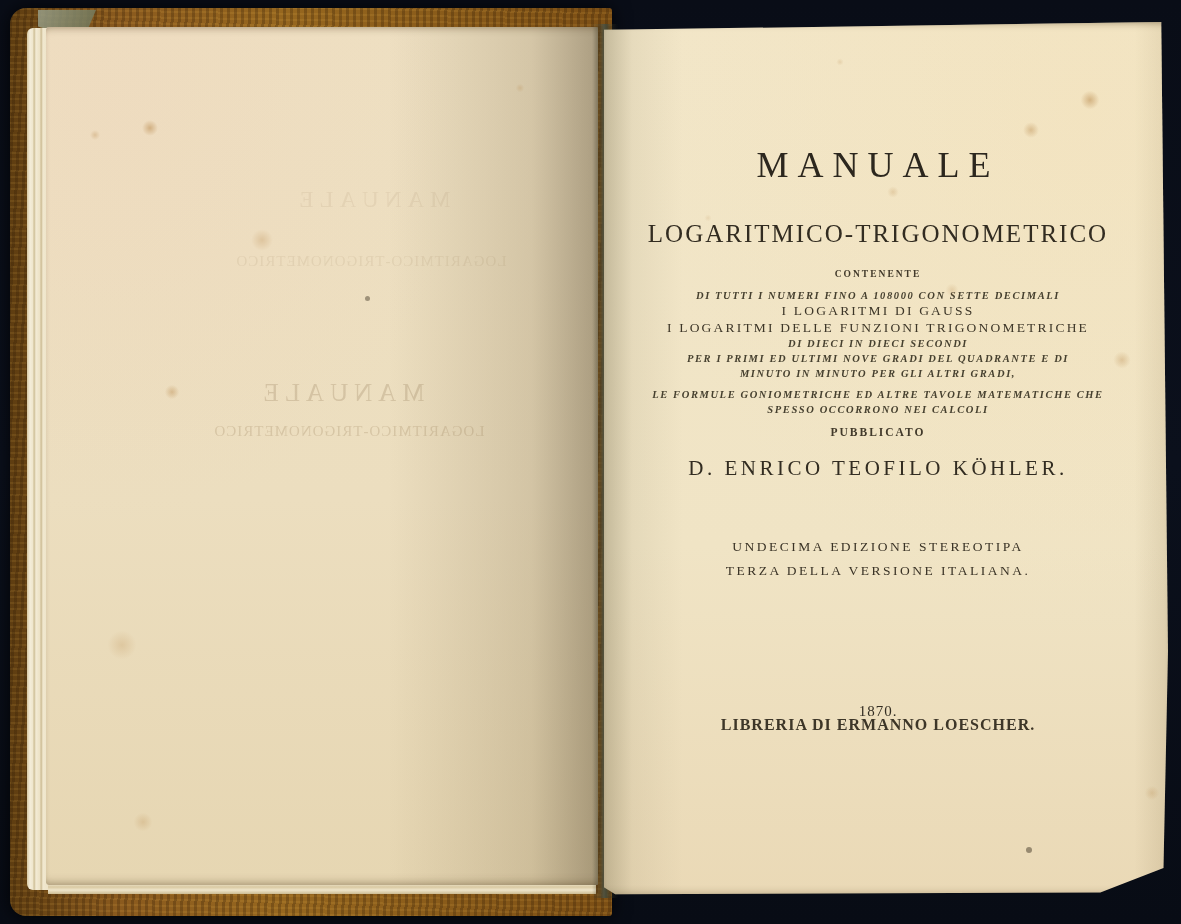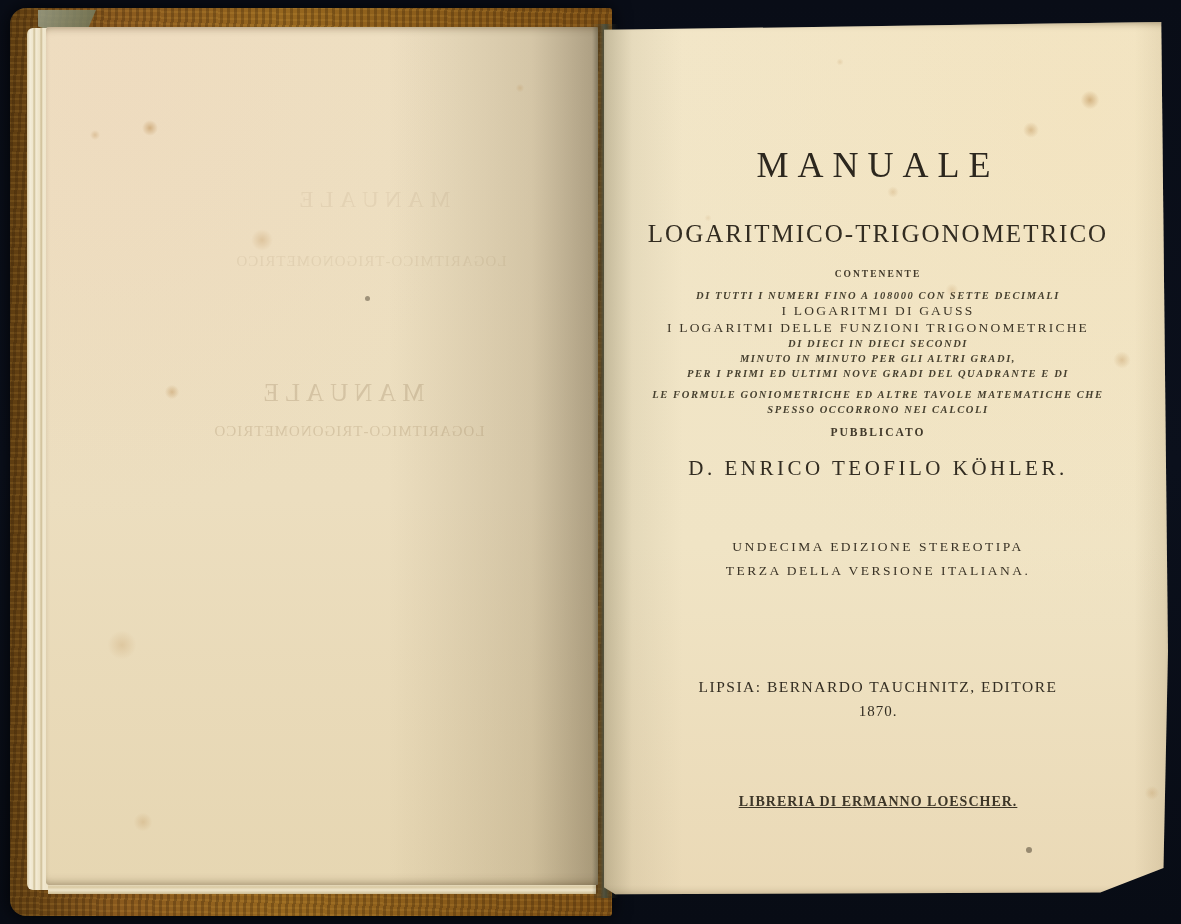--- a/index.html
+++ b/index.html
@@ -70,21 +70,21 @@
   .c-gap{margin-top:6px;}
   .t-pub{top:404px;font-size:11.5px;font-weight:bold;letter-spacing:2px;color:#423a2b;}
   .t-dal{top:422px;font-size:8.5px;font-weight:bold;letter-spacing:1.5px;color:#4a4232;}
   .t-author{top:434px;font-size:21px;letter-spacing:3.5px;color:#322c21;}
   .t-ed1{top:517px;font-size:13.5px;letter-spacing:2.5px;color:#3a3326;}
   .t-ed2{top:541px;font-size:13.5px;letter-spacing:2.5px;color:#3a3326;}
   .t-publisher{top:656px;font-size:15.5px;letter-spacing:1.5px;color:#332d22;}
   .t-year{top:681px;font-size:15px;letter-spacing:1px;}
   .t-cities{top:706px;font-size:13px;letter-spacing:4px;font-weight:bold;color:#3a3326;}
   .t-cities .conj{font-size:9.5px;letter-spacing:2px;}
-  .t-bookseller{top:772px;font-size:14px;letter-spacing:1px;font-weight:bold;color:#3d3628;text-decoration:underline;}
+  .t-bookseller{top:694px;font-size:16px;letter-spacing:1px;font-weight:bold;color:#3d3628;}
 </style>
 </head>
 <body>
 
 <div class="stage">
 
   <div class="leather"></div>
   <div class="corner-wear"></div>
   <div class="fore-edge"></div>
   <div class="bottom-edge"></div>
@@ -112,33 +112,32 @@
     <div class="tp">
       <div class="tline t-title">MANUALE</div>
       <div class="tline t-subtitle">LOGARITMICO-TRIGONOMETRICO</div>
       <div class="tline t-contenente">CONTENENTE</div>
 
       <div class="t-contents">
         <div class="c-small">DI TUTTI I NUMERI FINO A 108000 CON SETTE DECIMALI</div>
         <div class="c-big">I LOGARITMI DI GAUSS</div>
         <div class="c-big">I LOGARITMI DELLE FUNZIONI TRIGONOMETRICHE</div>
         <div class="c-small">DI DIECI IN DIECI SECONDI</div>
+        <div class="c-small">PER I PRIMI ED ULTIMI NOVE GRADI DEL QUADRANTE E DI</div>
         <div class="c-small">MINUTO IN MINUTO PER GLI ALTRI GRADI,</div>
-        <div class="c-small">PER I PRIMI ED ULTIMI NOVE GRADI DEL QUADRANTE E DI</div>
         <div class="c-small c-gap">LE FORMULE GONIOMETRICHE ED ALTRE TAVOLE MATEMATICHE CHE</div>
         <div class="c-small">SPESSO OCCORRONO NEI CALCOLI</div>
       </div>
 
       <div class="tline t-pub">PUBBLICATO</div>
       <div class="tline t-author">D. ENRICO TEOFILO KÖHLER.</div>
 
       <div class="tline t-ed1">UNDECIMA EDIZIONE STEREOTIPA</div>
       <div class="tline t-ed2">TERZA DELLA VERSIONE ITALIANA.</div>
 
-      <div class="tline t-publisher">LIPSIA: BERNARDO TAUCHNITZ, EDITORE</div>
       <div class="tline t-year">1870.</div>
       <div class="tline t-bookseller">LIBRERIA DI ERMANNO LOESCHER.</div>
     </div>
   </div>
 
   <div class="spot" style="left:1077px;top:87px;width:26px;height:26px;"></div>
   <div class="spot" style="left:1020px;top:119px;width:22px;height:22px;opacity:.8;"></div>
   <div class="spot" style="left:885px;top:184px;width:16px;height:16px;opacity:.5;"></div>
   <div class="spot" style="left:943px;top:281px;width:18px;height:18px;opacity:.45;"></div>
   <div class="spot" style="left:1110px;top:348px;width:24px;height:24px;opacity:.65;"></div>

